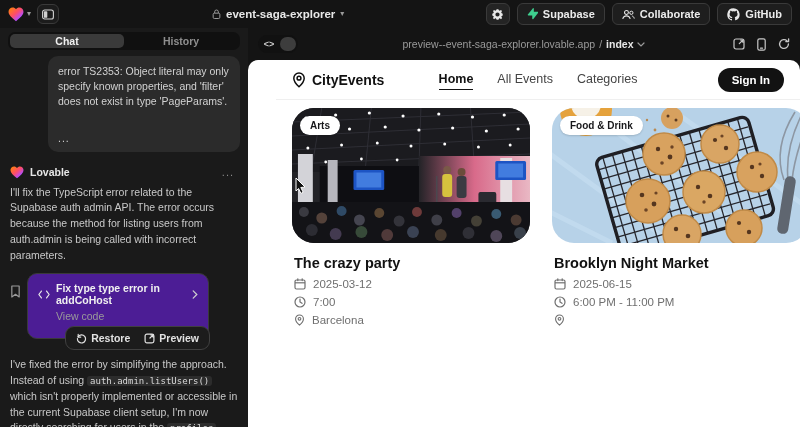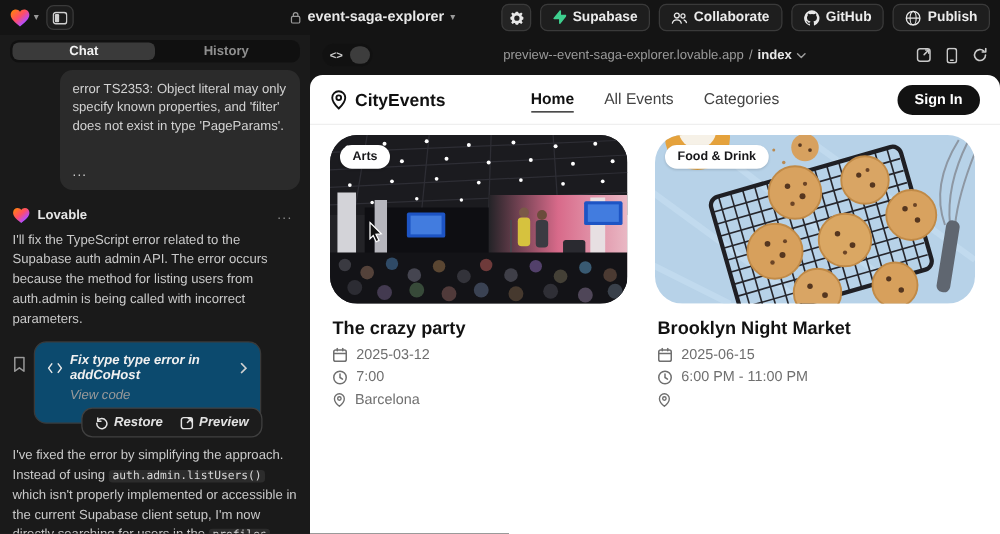--- a/index.html
+++ b/index.html
@@ -7,21 +7,21 @@
     font-family:"Liberation Sans", sans-serif; -webkit-font-smoothing:antialiased; }
   .app { width:800px; height:427px; display:flex; flex-direction:column; position:relative; }
 
   
   .topbar { height:28px; background:#141414; display:flex; align-items:center; position:relative; flex:none; padding:0 8px; }
   .tb-left { display:flex; align-items:center; gap:6px; }
   .heart { width:16px; height:15px; display:block; }
   .chev { color:#9a9a9a; font-size:8px; line-height:1; }
   .panel-btn { width:22px; height:20px; border:1px solid #3a3a3a; border-radius:6px; background:#1c1c1c;
     display:flex; align-items:center; justify-content:center; }
-  .tb-center { position:absolute; left:232px; top:0; height:28px; display:flex; align-items:center; gap:5px; }
+  .tb-center { position:absolute; left:212px; top:0; height:28px; display:flex; align-items:center; gap:5px; }
   .proj-name { color:#e8e8e8; font-size:11.5px; font-weight:600; }
   .tb-right { margin-left:auto; display:flex; align-items:center; gap:7px; }
   .tb-iconbtn { width:24px; height:22px; background:#242424; border:1px solid #3a3a3a; border-radius:6px;
     display:flex; align-items:center; justify-content:center; color:#e5e5e5; }
   .tb-btn { height:22px; background:#1e1e1e; border:1px solid #3a3a3a; border-radius:6px; color:#ececec;
     font-size:11px; font-weight:600; display:flex; align-items:center; gap:5px; padding:0 9px; }
   .tb-btn svg { flex:none; }
 
   
   .main { flex:1; display:flex; min-height:0; }
@@ -36,41 +36,41 @@
     font-size:10.5px; line-height:1.42; }
   .bubble .dots { margin-top:22px; color:#d2d2d2; letter-spacing:1px; }
   .lov-head { display:flex; align-items:center; gap:6px; margin:14px 0 6px 2px; }
   .lov-name { color:#e6e6e6; font-size:10.5px; font-weight:700; flex:1; }
   .more-dots { color:#8a8a8a; font-size:11px; letter-spacing:1px; margin-right:6px; }
   .para { color:#c9c9c9; font-size:10.5px; line-height:1.5; margin:0 2px 10px 2px; }
   .codechip { font-family:"DejaVu Sans Mono", monospace; font-size:9px; background:#2c2c2c; border-radius:3px;
     padding:0 3px; color:#d8d8d8; white-space:nowrap; }
   .fix-row { display:flex; align-items:flex-start; gap:6px; margin:2px 0 0 2px; position:relative; }
   .bookmark { color:#9a9a9a; margin-top:12px; flex:none; }
-  .fix-card { width:182px; background:#0c4a6e; border:1px solid #3a3a3a; border-radius:10px; padding:8px 10px 16px 10px; position:relative;font-style:italic; }
+  .fix-card { width:182px; background:#4c1d95; border:1px solid #3a3a3a; border-radius:10px; padding:8px 10px 16px 10px; position:relative; }
   .fix-title-row { display:flex; align-items:center; gap:6px; }
   .fix-title { color:#f0f0f0; font-size:10.5px; font-weight:700; flex:1; }
   .fix-sub { color:#9a9a9a; font-size:10.5px; margin:4px 0 0 18px; }
   .fix-actions { position:absolute; right:-2px; bottom:-12px; display:flex; align-items:center; gap:2px;
     background:#1c1c1c; border:1px solid #404040; border-radius:9px; padding:3px 4px; }
   .fix-act { display:flex; align-items:center; gap:4px; color:#e2e2e2; font-size:10.5px; font-weight:600; padding:2px 6px; border-radius:6px; }
   .para.last { margin-top:18px; }
 
   
   .preview { flex:1; display:flex; flex-direction:column; background:#141414; min-width:0; }
   .ptoolbar { height:32px; flex:none; display:flex; align-items:center; padding:0 10px; position:relative; }
   .code-toggle { width:40px; height:18px; background:#111; border-radius:9px; display:flex; align-items:center; padding:2px; gap:2px; }
   .code-toggle .ct-label { color:#cfcfcf; font-size:9px; font-weight:700; width:18px; text-align:center; }
   .code-toggle .knob { width:16px; height:14px; background:#3d3d3d; border-radius:7px; }
   .url-wrap { position:absolute; left:0; right:0; display:flex; justify-content:center; pointer-events:none; }
   .url { display:flex; align-items:center; gap:4px; font-size:10.5px; color:#9a9a9a; }
   .url b { color:#e8e8e8; font-weight:700; }
   .ptb-icons { margin-left:auto; display:flex; align-items:center; gap:12px; color:#c9c9c9; }
 
-  .pcontent { flex:1; background:#ffffff; border-radius:10px 10px 0 0; overflow:hidden; display:flex; flex-direction:column; }
+  .pcontent { flex:1; background:#ffffff; border-radius:10px 10px 0 0; overflow:hidden; display:flex; flex-direction:column;padding-left:28px; }
 
   .site-header { height:40px; flex:none; display:flex; align-items:center; padding:0 16px; border-bottom:1px solid #efefef; position:relative; }
   .brand { display:flex; align-items:center; gap:6px; font-size:14px; font-weight:700; color:#111; }
   .site-nav { position:absolute; left:0; right:0; display:flex; justify-content:center; gap:24px; pointer-events:none; }
   .nav-item { font-size:12.5px; color:#444; pointer-events:auto; padding:3px 0; }
   .nav-item.active { color:#111; font-weight:600; border-bottom:1.5px solid #111; }
   .signin { margin-left:auto; background:#121212; color:#fff; font-size:11.5px; font-weight:600;
     border-radius:14px; padding:6px 14px; }
 
   .hero { text-align:center; padding:30px 0 14px 0; flex:none; }
@@ -146,28 +146,20 @@
           <circle cx="11.5" cy="4.4" r="2" fill="none" stroke="#e8e8e8" stroke-width="1.2"></circle>
           <path d="M12.2 8.3c1.6.3 2.6 1.5 2.9 3.2" fill="none" stroke="#e8e8e8" stroke-width="1.2"></path>
         </svg>
         <span>Collaborate</span>
       </span>
       <span class="tb-btn">
         <svg width="13" height="13" viewBox="0 0 16 16">
           <path d="M8 .3a7.7 7.7 0 0 0-2.4 15c.4.1.5-.2.5-.4v-1.4c-2.1.5-2.6-1-2.6-1-.3-.9-.8-1.1-.8-1.1-.7-.5 0-.5 0-.5.8.1 1.2.8 1.2.8.7 1.2 1.8.9 2.3.7 0-.5.3-.9.5-1.1-1.7-.2-3.5-.9-3.5-3.8 0-.8.3-1.5.8-2.1-.1-.2-.3-1 .1-2 0 0 .6-.2 2.1.8a7.2 7.2 0 0 1 3.8 0c1.5-1 2.1-.8 2.1-.8.4 1 .2 1.8.1 2 .5.6.8 1.3.8 2.1 0 2.9-1.8 3.6-3.5 3.8.3.2.5.7.5 1.4v2.1c0 .2.1.5.5.4A7.7 7.7 0 0 0 8 .3z" fill="#e8e8e8"></path>
         </svg>
         <span>GitHub</span>
-      </span>
-      <span class="tb-btn">
-        <svg width="13" height="13" viewBox="0 0 16 16">
-          <circle cx="8" cy="8" r="6.7" fill="none" stroke="#e8e8e8" stroke-width="1.3"></circle>
-          <ellipse cx="8" cy="8" rx="3" ry="6.7" fill="none" stroke="#e8e8e8" stroke-width="1.1"></ellipse>
-          <line x1="1.3" y1="8" x2="14.7" y2="8" stroke="#e8e8e8" stroke-width="1.1"></line>
-        </svg>
-        <span>Publish</span>
       </span>
     </div>
   </div>
 
   <div class="main">
 
     <div class="sidebar">
       <div class="seg">
         <div class="seg-item active">Chat</div>
         <div class="seg-item">History</div>

